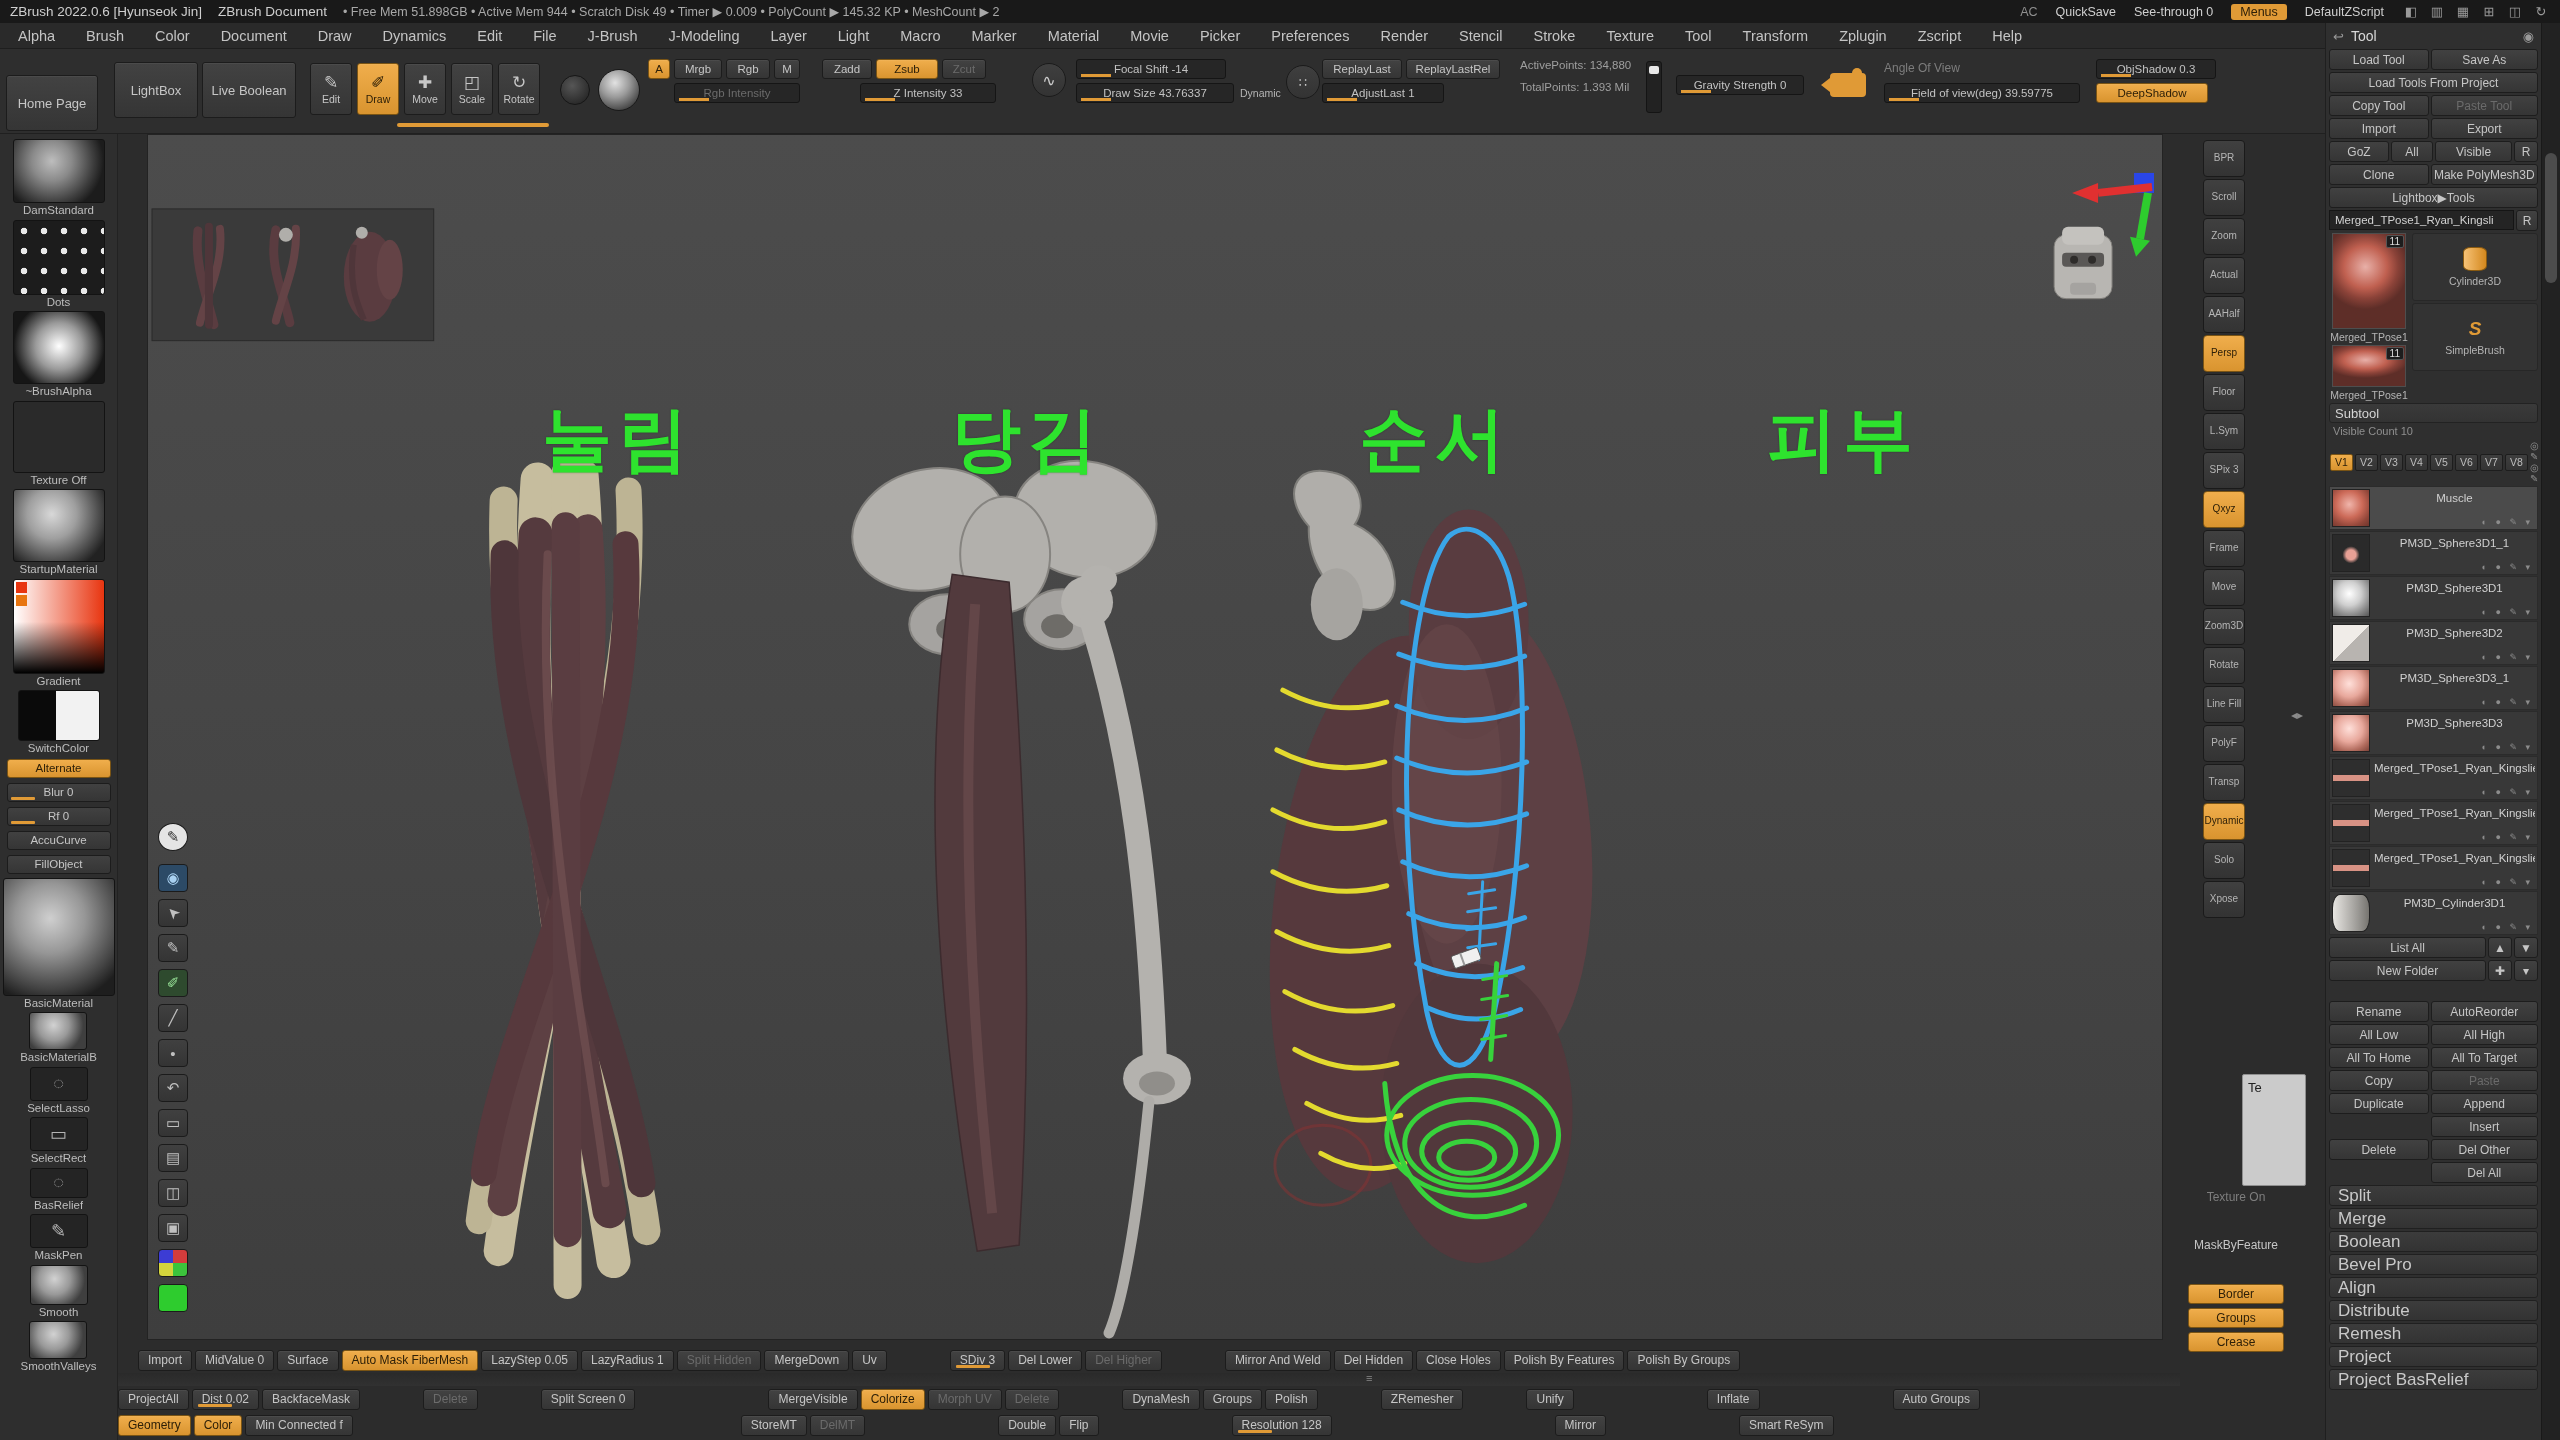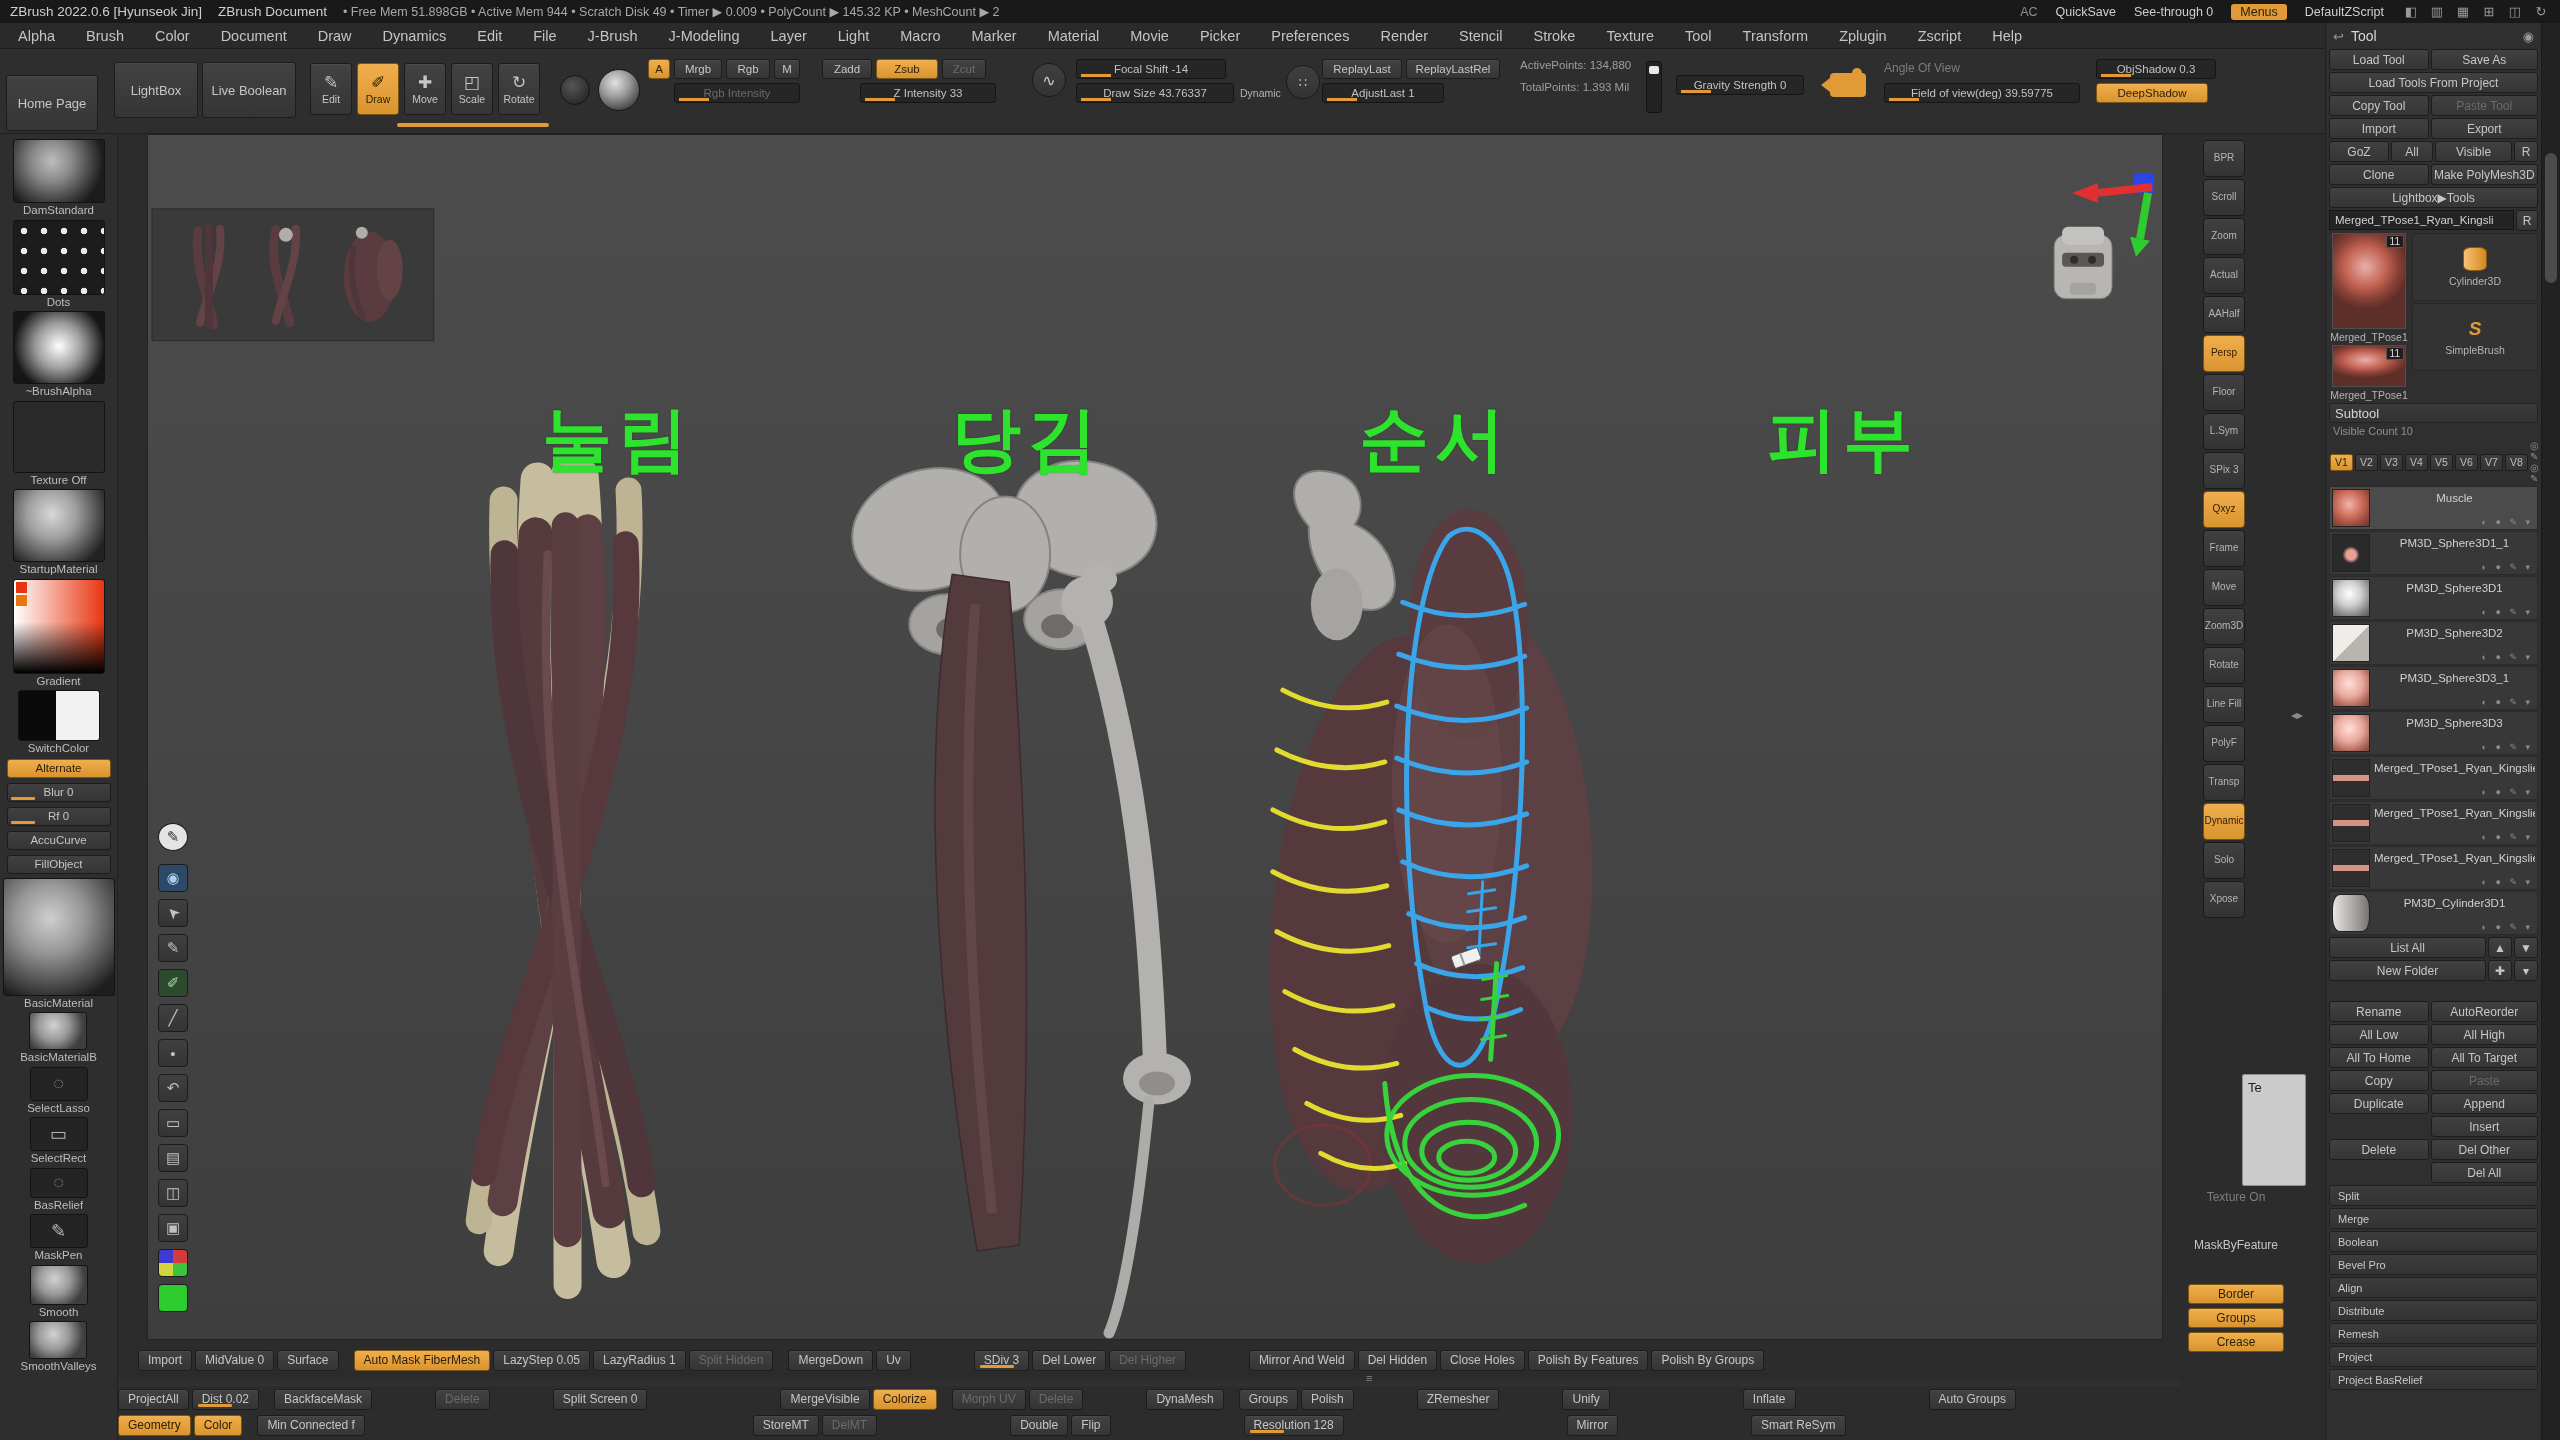--- a/index.html
+++ b/index.html
@@ -128,34 +128,34 @@
   .st-main{flex:1;display:flex;flex-direction:column;justify-content:space-between;height:100%;overflow:hidden}
   .st-name{font-size:11.5px;color:#d0d0d0;text-align:center;white-space:nowrap;overflow:hidden;margin-top:3px}
   .st-icons{align-self:flex-end;color:#8c8c8c;font-size:9px;letter-spacing:3px;padding-right:2px}
   .st-muscle{background:radial-gradient(circle at 45% 40%,#f0b5ab,#cc6a58 45%,#93473a 75%,#6e352c)}
   .st-muscle-sm{background:radial-gradient(circle at 50% 55%,#e8a095 0 18%,#2a2a2a 32%)}
   .st-sphere{background:radial-gradient(circle at 45% 38%,#fff,#cfcfcf 40%,#8f8f8f 70%,#555)}
   .st-sphere-pink{background:radial-gradient(circle at 45% 38%,#ffe0da,#e8a89c 45%,#b06a5c 75%,#7c4238)}
   .st-cube{background:linear-gradient(135deg,#f0ece8 0 50%,#b8b4b0 50%)}
   .st-cyl{background:linear-gradient(90deg,#e8e6e2,#9a9894 70%,#76746f);border-radius:8px/14px}
   .st-strip{background:linear-gradient(180deg,#2e2e2e 0 42%,#d89284 42% 58%,#2e2e2e 58%)}
-  .sec{height:21px;background:linear-gradient(#3c3c3c,#333);border:1px solid #202020;border-radius:3px;color:#c9c9c9;display:flex;align-items:center;padding-left:8px;font-size:11px;margin-bottom:2px}
+  .sec{height:21px;background:linear-gradient(#3c3c3c,#333);border:1px solid #202020;border-radius:3px;color:#c9c9c9;display:flex;align-items:center;padding-left:8px;font-size:17px;margin-bottom:2px}
   .tp-spacer{height:16px}
 
   
   #pagescroll{position:absolute;left:2541px;top:23px;width:19px;bottom:0;background:#222;border-left:1px solid #191919}
   #pagescroll .handle{position:absolute;left:3px;top:130px;width:12px;height:130px;background:#4c4c4c;border-radius:6px}
 
   
   #bottombars{position:absolute;left:118px;top:1347px;width:2062px;height:93px}
   .brow{display:flex;align-items:center;gap:3px;height:26px}
   #brow1{padding-left:20px}
   #bdivider{height:13px;position:relative;background:linear-gradient(#2a2a2a,#313131)}
   #bdivider .handle{position:absolute;left:1248px;top:-1px;color:#8a8a8a;font-size:11px}
-  .g1{margin-left:12px}.g2{margin-left:60px}.g3{margin-left:130px}.g4{margin-left:220px}.g5{margin-left:385px}
+  .g1{}.g2{margin-left:60px}.g3{margin-left:130px}.g4{margin-left:220px}.g5{margin-left:385px}
 </style>
 </head>
 <body>
 
 <div id="app">
 
   <header id="titlebar">
     <span>ZBrush 2022.0.6 [Hyunseok Jin]</span>
     <span>ZBrush Document</span>
     <span class="tb-stats">• Free Mem 51.898GB   • Active Mem 944   • Scratch Disk 49   • Timer ▶ 0.009   • PolyCount ▶ 145.32 KP   • MeshCount ▶ 2</span>

